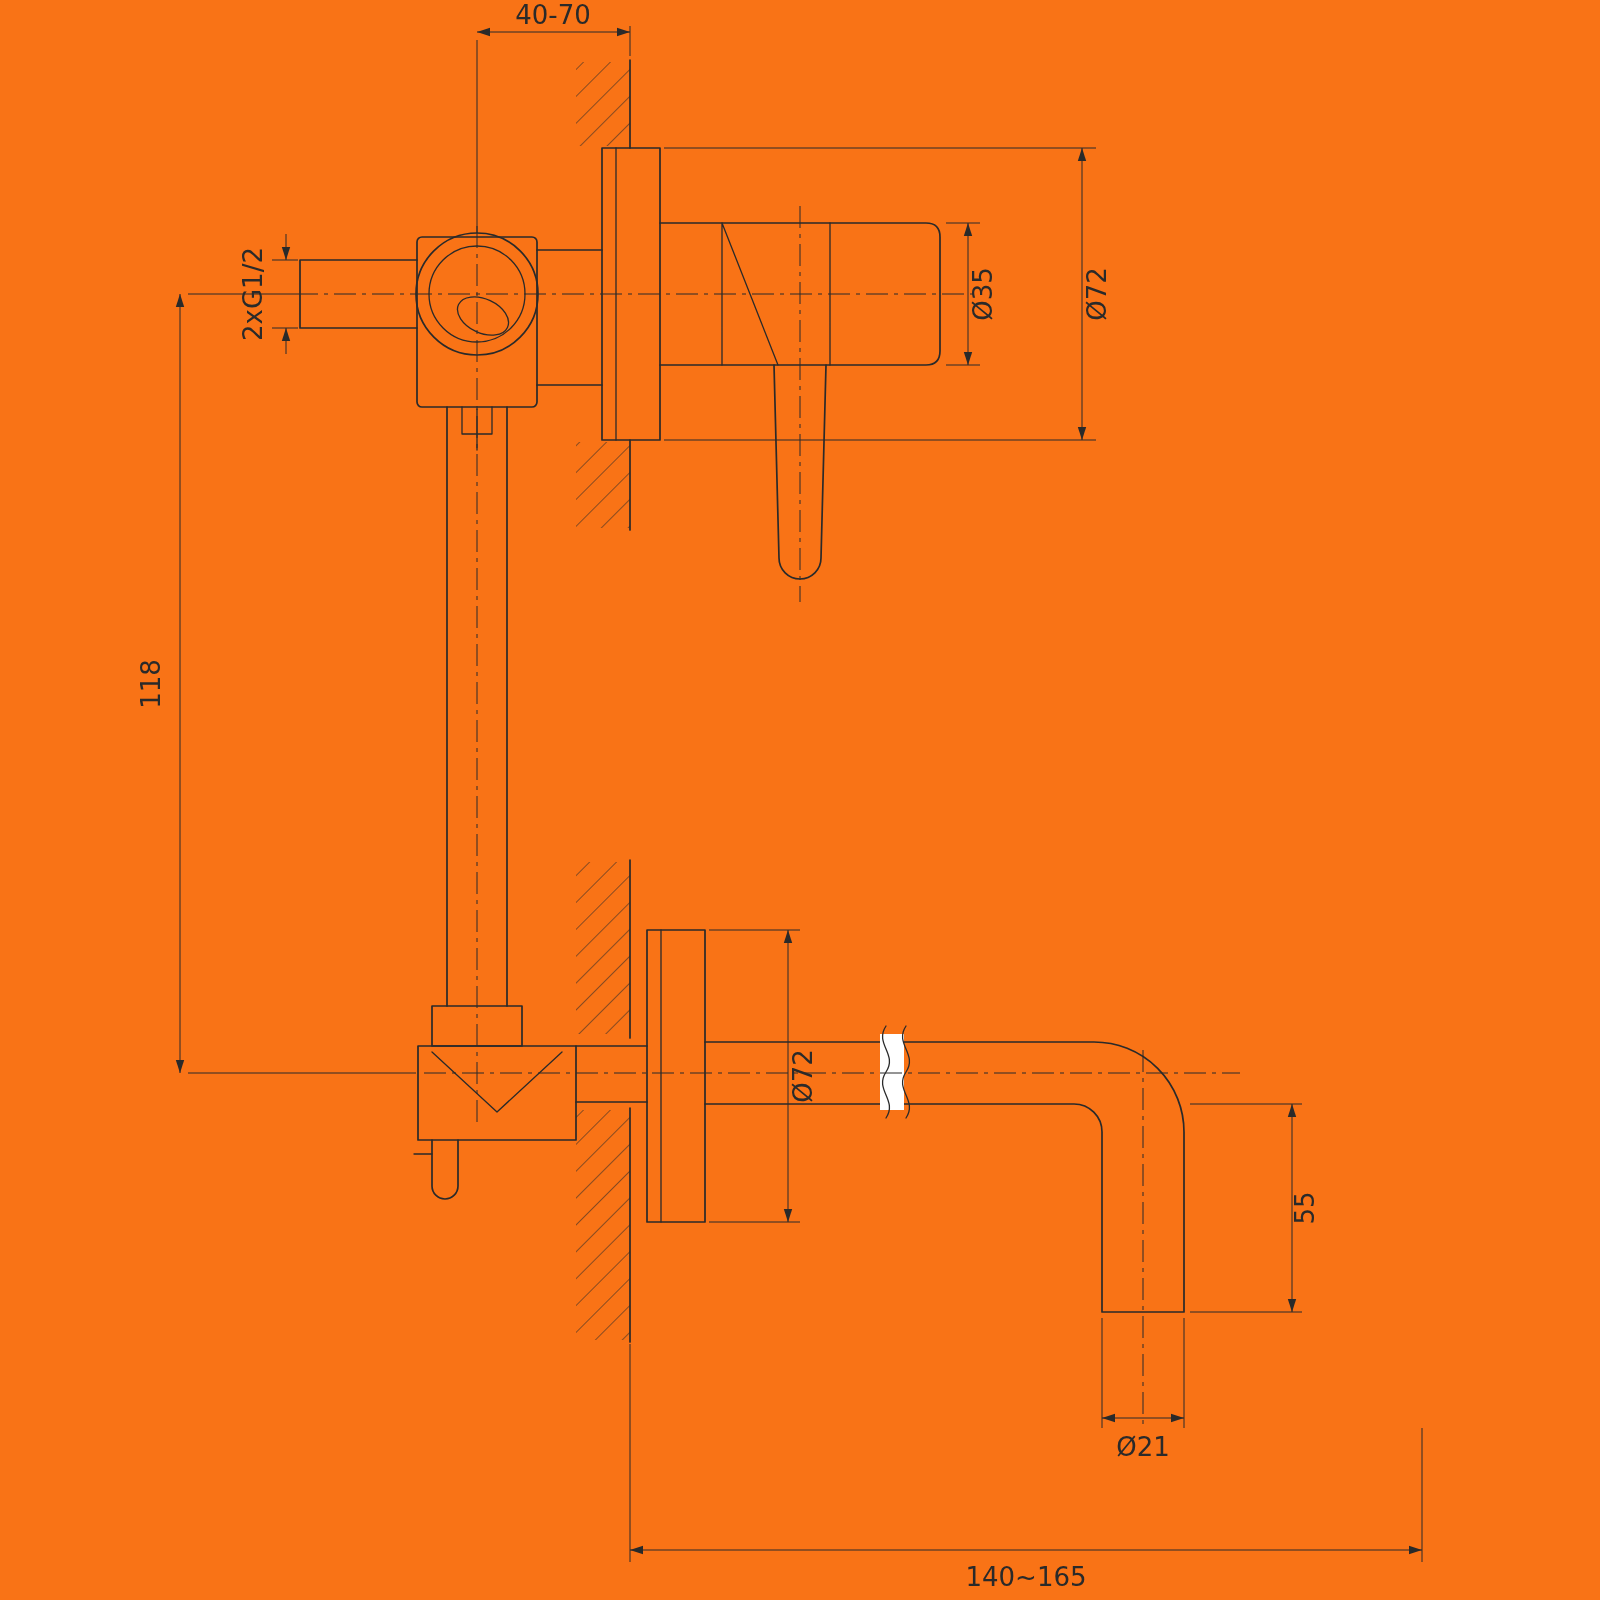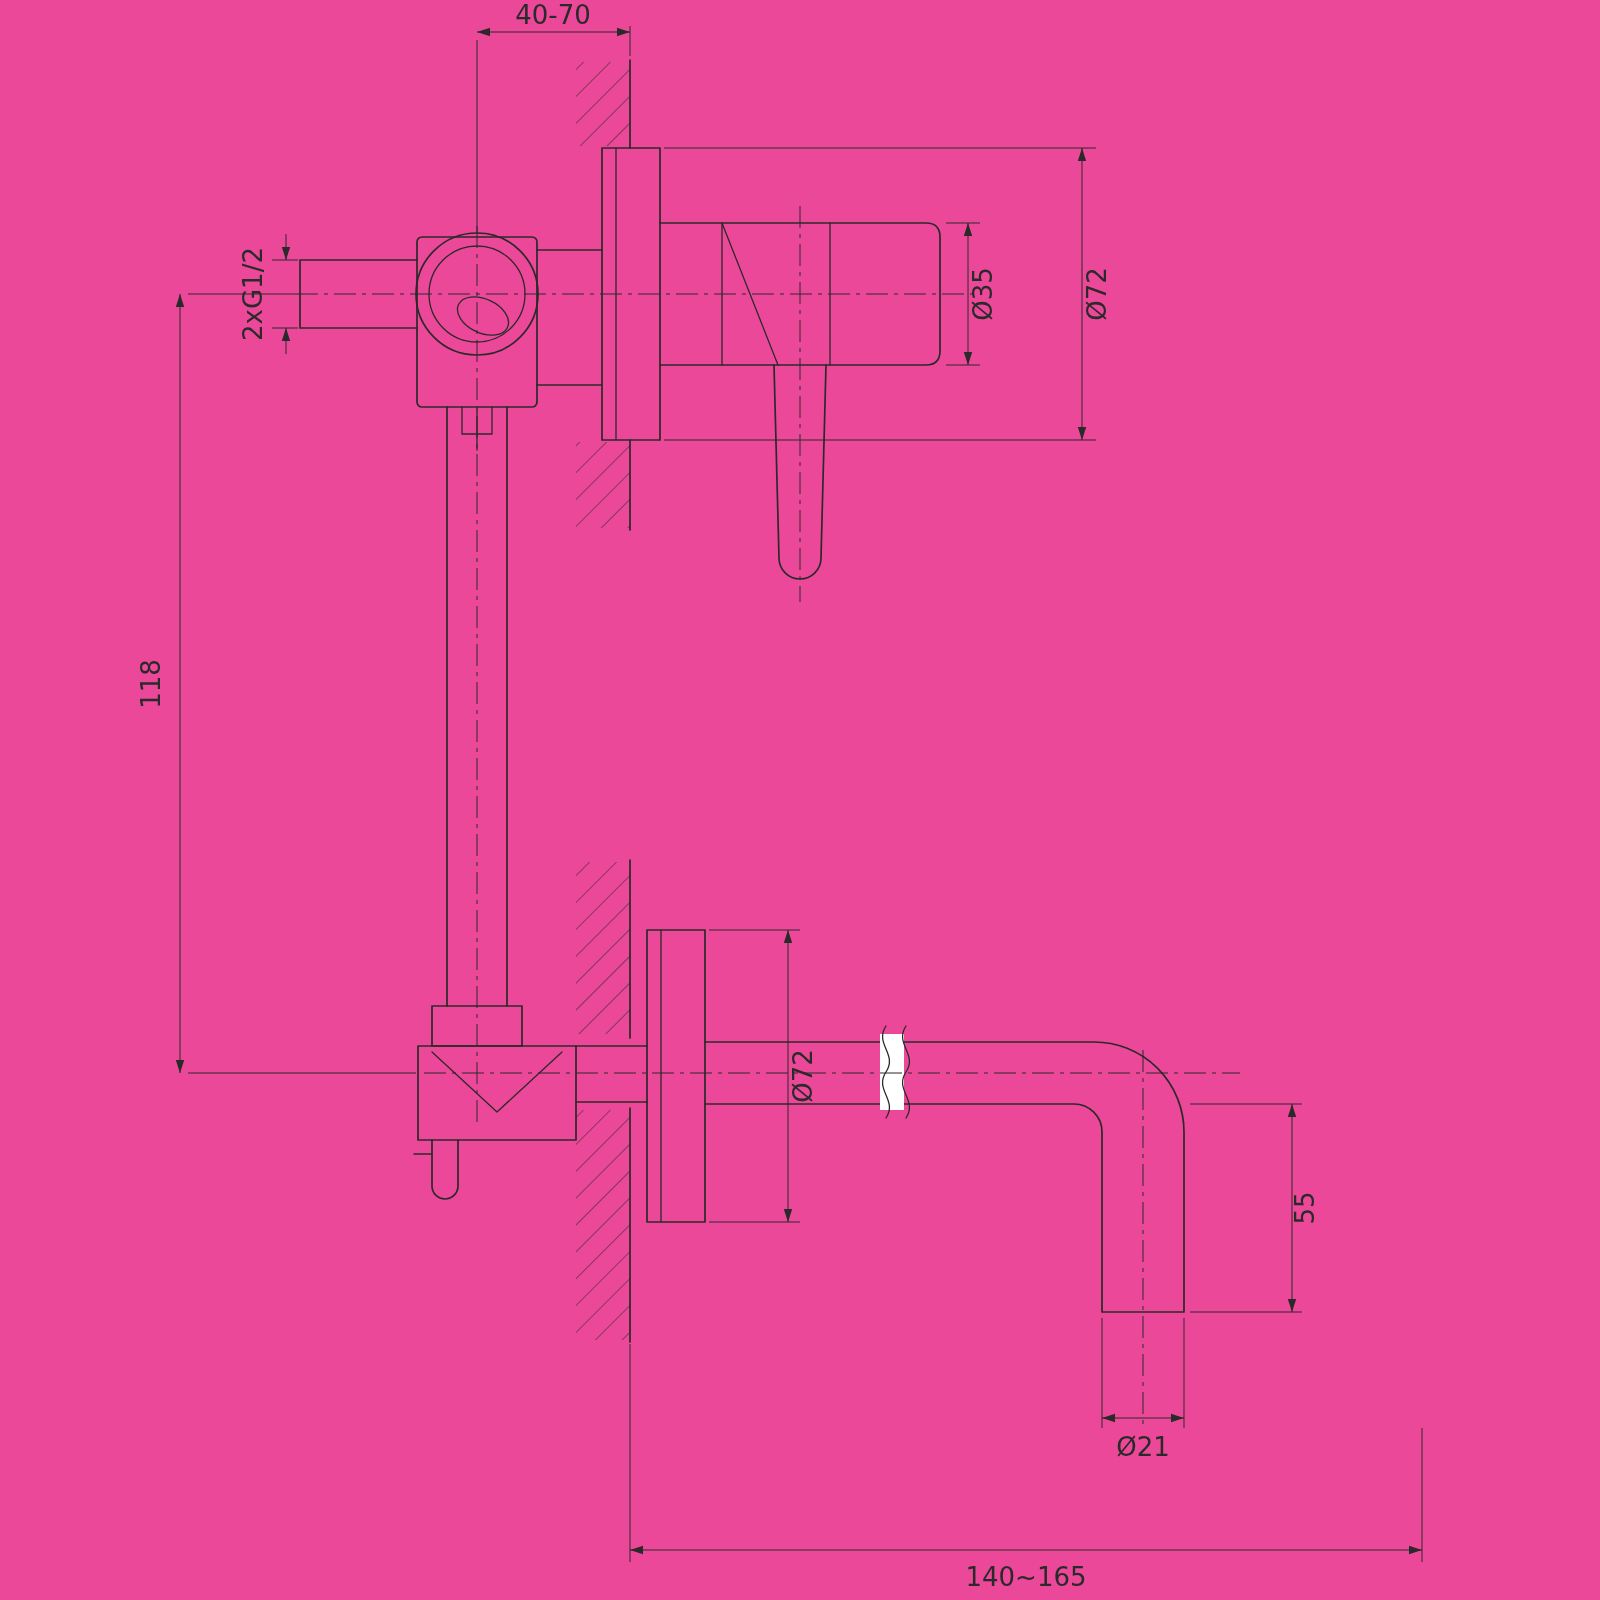--- a/index.html
+++ b/index.html
@@ -4,21 +4,21 @@
 <style>
   html, body {
     margin: 0;
     padding: 0;
     background: #ffffff;
     font-family: "DejaVu Sans", sans-serif;
   }
   .stage {
     width: 1600px;
     height: 1600px;
-    background: #ec4899;
+    background: #f97316;
     position: relative;
     text-align: center;
   }
   svg { display: block; }
   .obj  { fill: none; stroke: #2a2a2a; stroke-width: 1.7; stroke-linecap: round; stroke-linejoin: round; }
   .det  { fill: none; stroke: #2a2a2a; stroke-width: 1.3; stroke-linecap: round; stroke-linejoin: round; }
   .thin { fill: none; stroke: #2a2a2a; stroke-width: 1; }
   .cl   { fill: none; stroke: #2a2a2a; stroke-width: 1; stroke-dasharray: 22 6 4 6; }
   .lbl  { font: 26px "DejaVu Sans", sans-serif; fill: #2a2a2a; }
 </style>

